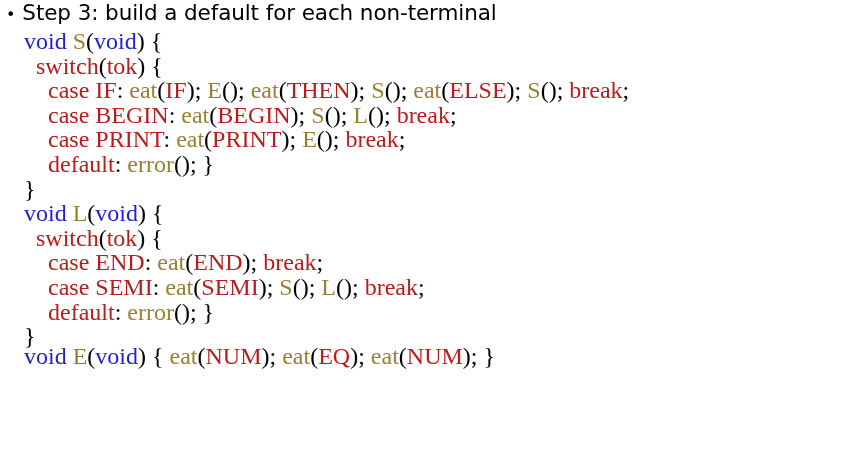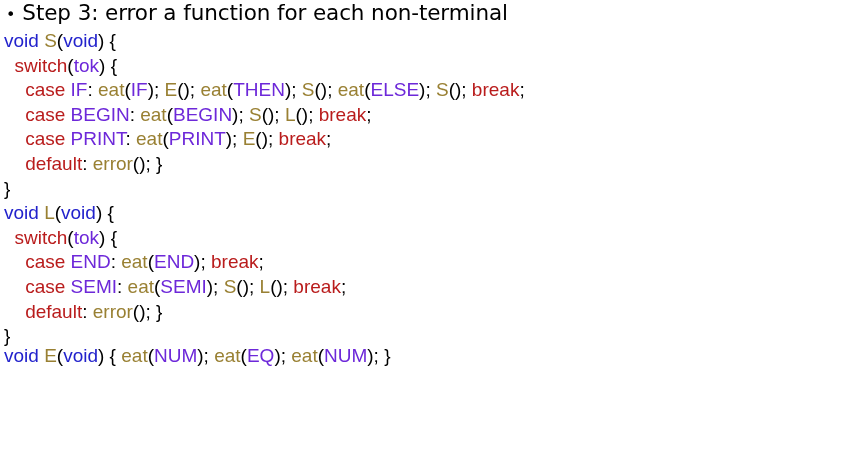--- a/index.html
+++ b/index.html
@@ -37,47 +37,47 @@
     line-height: 1;
     margin-right: 7px;
     color: #000000;
   }
   .bullet-text {
     font-size: 21.5px;
   }
   
   #code {
     position: absolute;
-    left: 4px;
+    left: 24px;
     top: 29px;
-    font-family: Liberation Sans, sans-serif;
-    font-size: 19px;
+    font-family: Liberation Serif, serif;
+    font-size: 24px;
     line-height: 24.6px;
     white-space: pre;
     color: #000000;
   }
   .code-line {
     white-space: pre;
     height: 24.6px;
   }
   
   .code-line.tight {
     height: 20px;
   }
   .tok-kw   { color: #b91c1c; }   
   .tok-type { color: #2222cc; }   
   .tok-fn   { color: #998033; }   
-  .tok-sym  { color: #6d28d9; }   
+  .tok-sym  { color: #b91c1c; }   
   .tok-pun  { color: #000000; }   
 </style>
 </head>
 <body>
 
 <div id="slide">
 
   <div class="bullet-line">
     <span class="bullet-dot">•</span>
-    <span class="bullet-text">Step 3: error a function for each non-terminal</span>
+    <span class="bullet-text">Step 3: build a default for each non-terminal</span>
   </div>
 
   <div id="code"><div class="code-line"><span class="tok-type">void</span><span class="tok-pun"> </span><span class="tok-fn">S</span><span class="tok-pun">(</span><span class="tok-type">void</span><span class="tok-pun">) {</span></div><div class="code-line"><span class="tok-pun">  </span><span class="tok-kw">switch</span><span class="tok-pun">(</span><span class="tok-sym">tok</span><span class="tok-pun">) {</span></div><div class="code-line"><span class="tok-pun">    </span><span class="tok-kw">case</span><span class="tok-pun"> </span><span class="tok-sym">IF</span><span class="tok-pun">: </span><span class="tok-fn">eat</span><span class="tok-pun">(</span><span class="tok-sym">IF</span><span class="tok-pun">); </span><span class="tok-fn">E</span><span class="tok-pun">(); </span><span class="tok-fn">eat</span><span class="tok-pun">(</span><span class="tok-sym">THEN</span><span class="tok-pun">); </span><span class="tok-fn">S</span><span class="tok-pun">(); </span><span class="tok-fn">eat</span><span class="tok-pun">(</span><span class="tok-sym">ELSE</span><span class="tok-pun">); </span><span class="tok-fn">S</span><span class="tok-pun">(); </span><span class="tok-kw">break</span><span class="tok-pun">;</span></div><div class="code-line"><span class="tok-pun">    </span><span class="tok-kw">case</span><span class="tok-pun"> </span><span class="tok-sym">BEGIN</span><span class="tok-pun">: </span><span class="tok-fn">eat</span><span class="tok-pun">(</span><span class="tok-sym">BEGIN</span><span class="tok-pun">); </span><span class="tok-fn">S</span><span class="tok-pun">(); </span><span class="tok-fn">L</span><span class="tok-pun">(); </span><span class="tok-kw">break</span><span class="tok-pun">;</span></div><div class="code-line"><span class="tok-pun">    </span><span class="tok-kw">case</span><span class="tok-pun"> </span><span class="tok-sym">PRINT</span><span class="tok-pun">: </span><span class="tok-fn">eat</span><span class="tok-pun">(</span><span class="tok-sym">PRINT</span><span class="tok-pun">); </span><span class="tok-fn">E</span><span class="tok-pun">(); </span><span class="tok-kw">break</span><span class="tok-pun">;</span></div><div class="code-line"><span class="tok-pun">    </span><span class="tok-kw">default</span><span class="tok-pun">: </span><span class="tok-fn">error</span><span class="tok-pun">(); }</span></div><div class="code-line"><span class="tok-pun">}</span></div><div class="code-line"><span class="tok-type">void</span><span class="tok-pun"> </span><span class="tok-fn">L</span><span class="tok-pun">(</span><span class="tok-type">void</span><span class="tok-pun">) {</span></div><div class="code-line"><span class="tok-pun">  </span><span class="tok-kw">switch</span><span class="tok-pun">(</span><span class="tok-sym">tok</span><span class="tok-pun">) {</span></div><div class="code-line"><span class="tok-pun">    </span><span class="tok-kw">case</span><span class="tok-pun"> </span><span class="tok-sym">END</span><span class="tok-pun">: </span><span class="tok-fn">eat</span><span class="tok-pun">(</span><span class="tok-sym">END</span><span class="tok-pun">); </span><span class="tok-kw">break</span><span class="tok-pun">;</span></div><div class="code-line"><span class="tok-pun">    </span><span class="tok-kw">case</span><span class="tok-pun"> </span><span class="tok-sym">SEMI</span><span class="tok-pun">: </span><span class="tok-fn">eat</span><span class="tok-pun">(</span><span class="tok-sym">SEMI</span><span class="tok-pun">); </span><span class="tok-fn">S</span><span class="tok-pun">(); </span><span class="tok-fn">L</span><span class="tok-pun">(); </span><span class="tok-kw">break</span><span class="tok-pun">;</span></div><div class="code-line"><span class="tok-pun">    </span><span class="tok-kw">default</span><span class="tok-pun">: </span><span class="tok-fn">error</span><span class="tok-pun">(); }</span></div><div class="code-line tight"><span class="tok-pun">}</span></div><div class="code-line"><span class="tok-type">void</span><span class="tok-pun"> </span><span class="tok-fn">E</span><span class="tok-pun">(</span><span class="tok-type">void</span><span class="tok-pun">) { </span><span class="tok-fn">eat</span><span class="tok-pun">(</span><span class="tok-sym">NUM</span><span class="tok-pun">); </span><span class="tok-fn">eat</span><span class="tok-pun">(</span><span class="tok-sym">EQ</span><span class="tok-pun">); </span><span class="tok-fn">eat</span><span class="tok-pun">(</span><span class="tok-sym">NUM</span><span class="tok-pun">); }</span></div></div>
 
 </div>
 
 </body></html>

